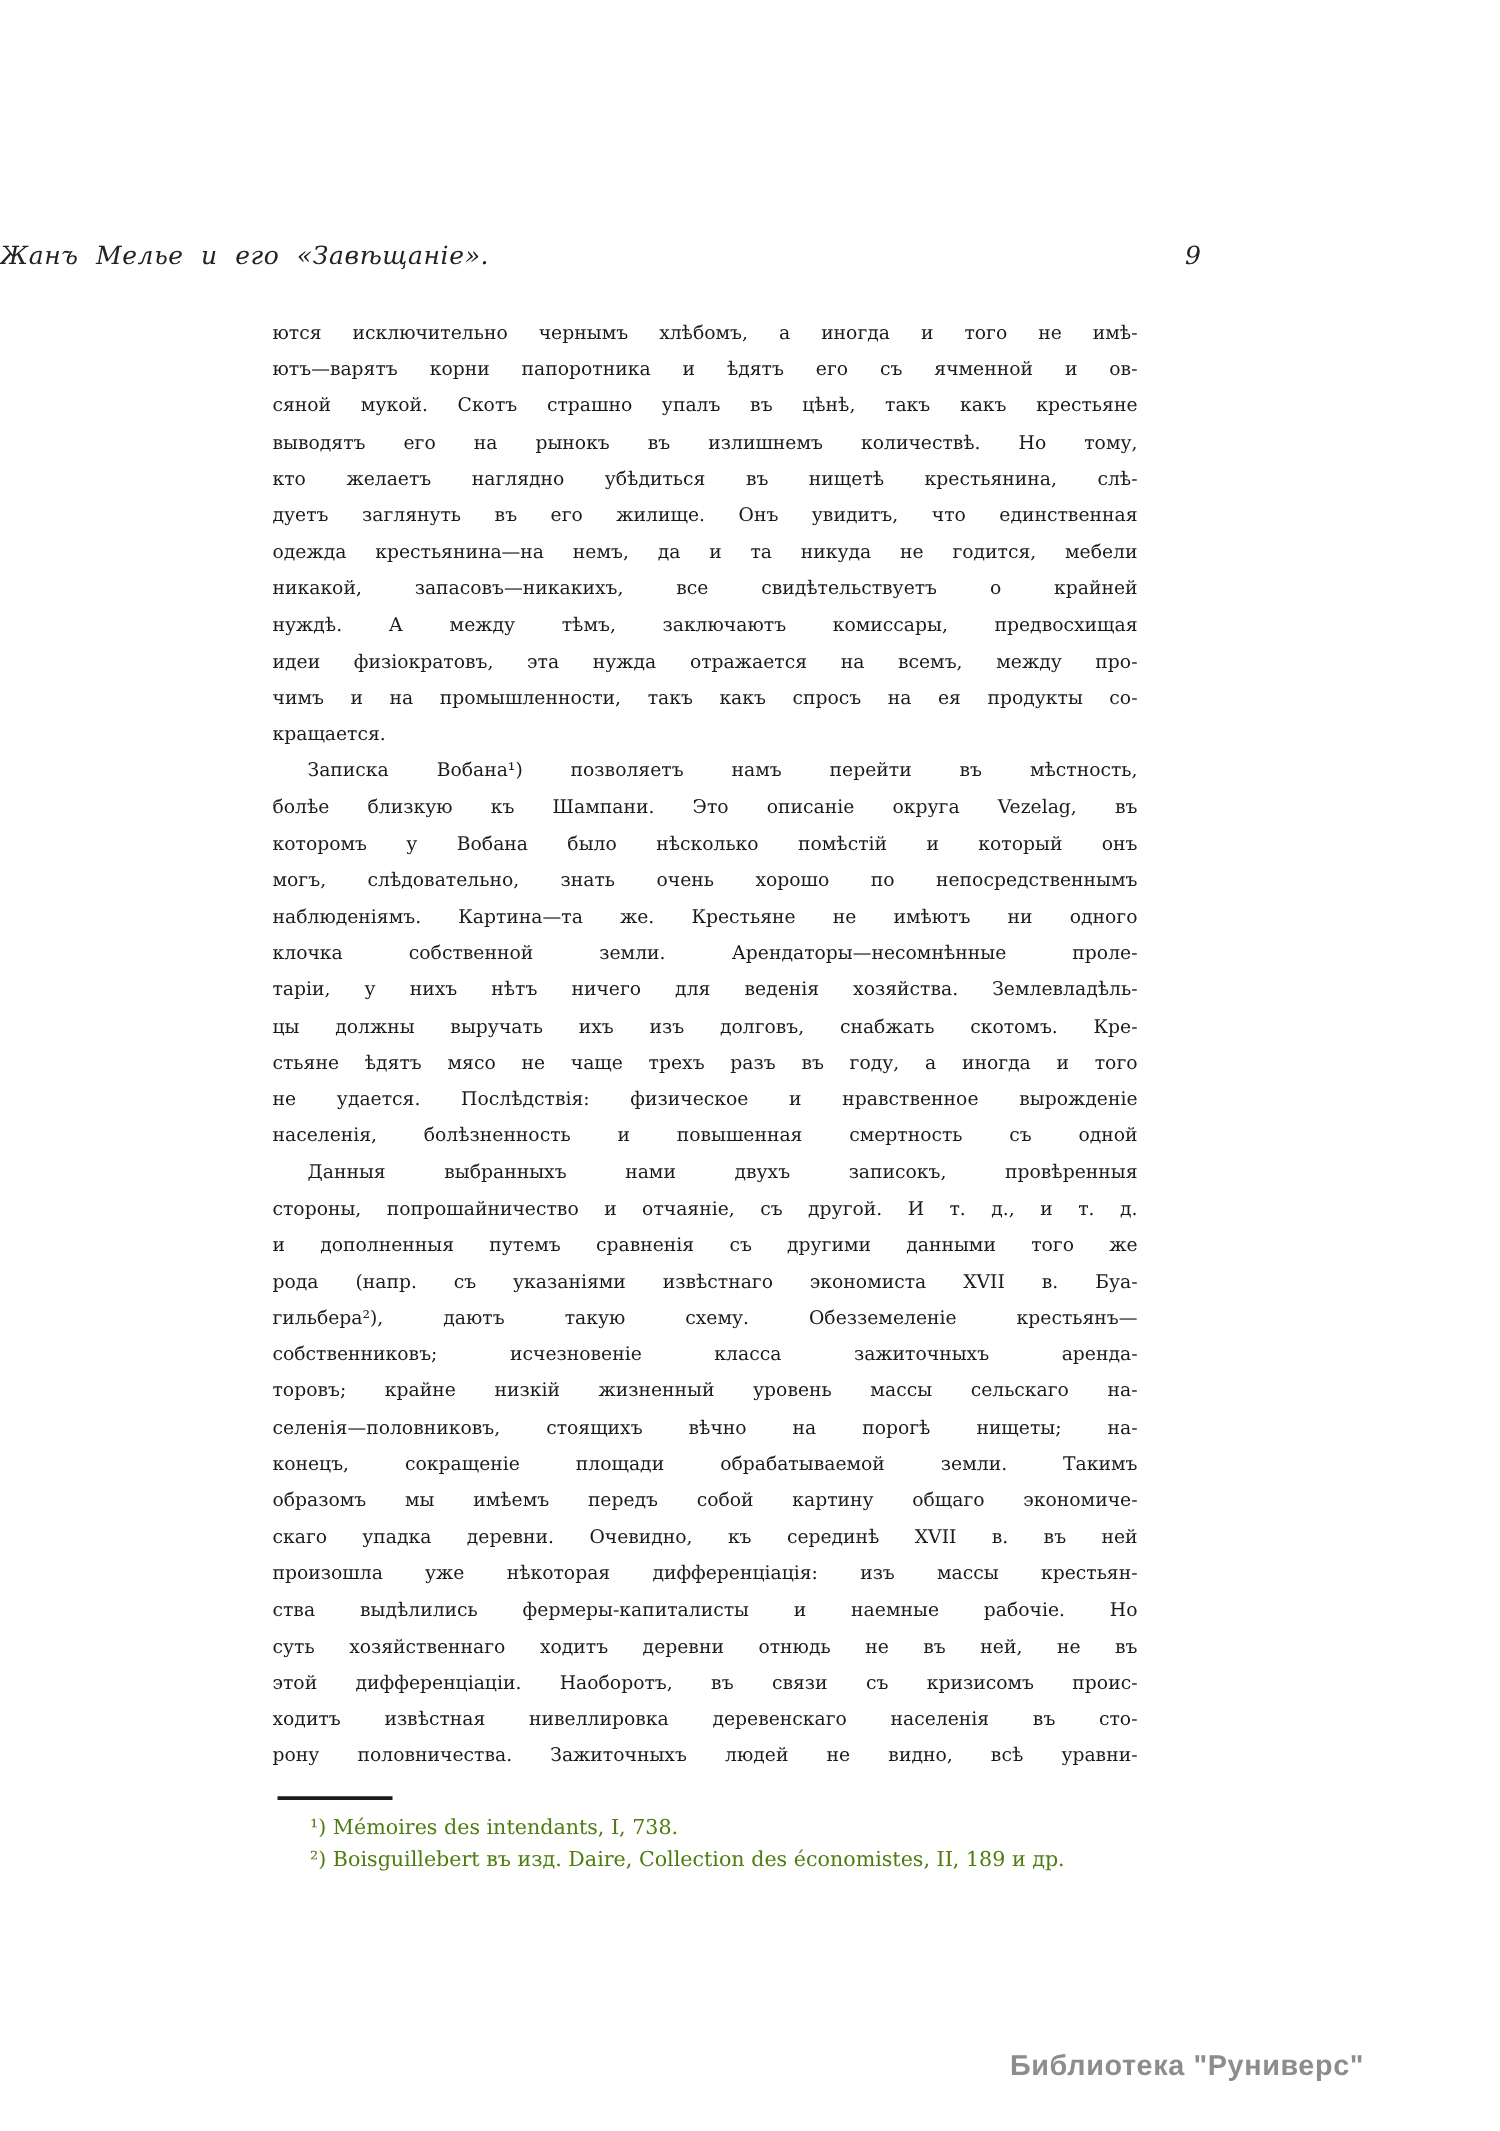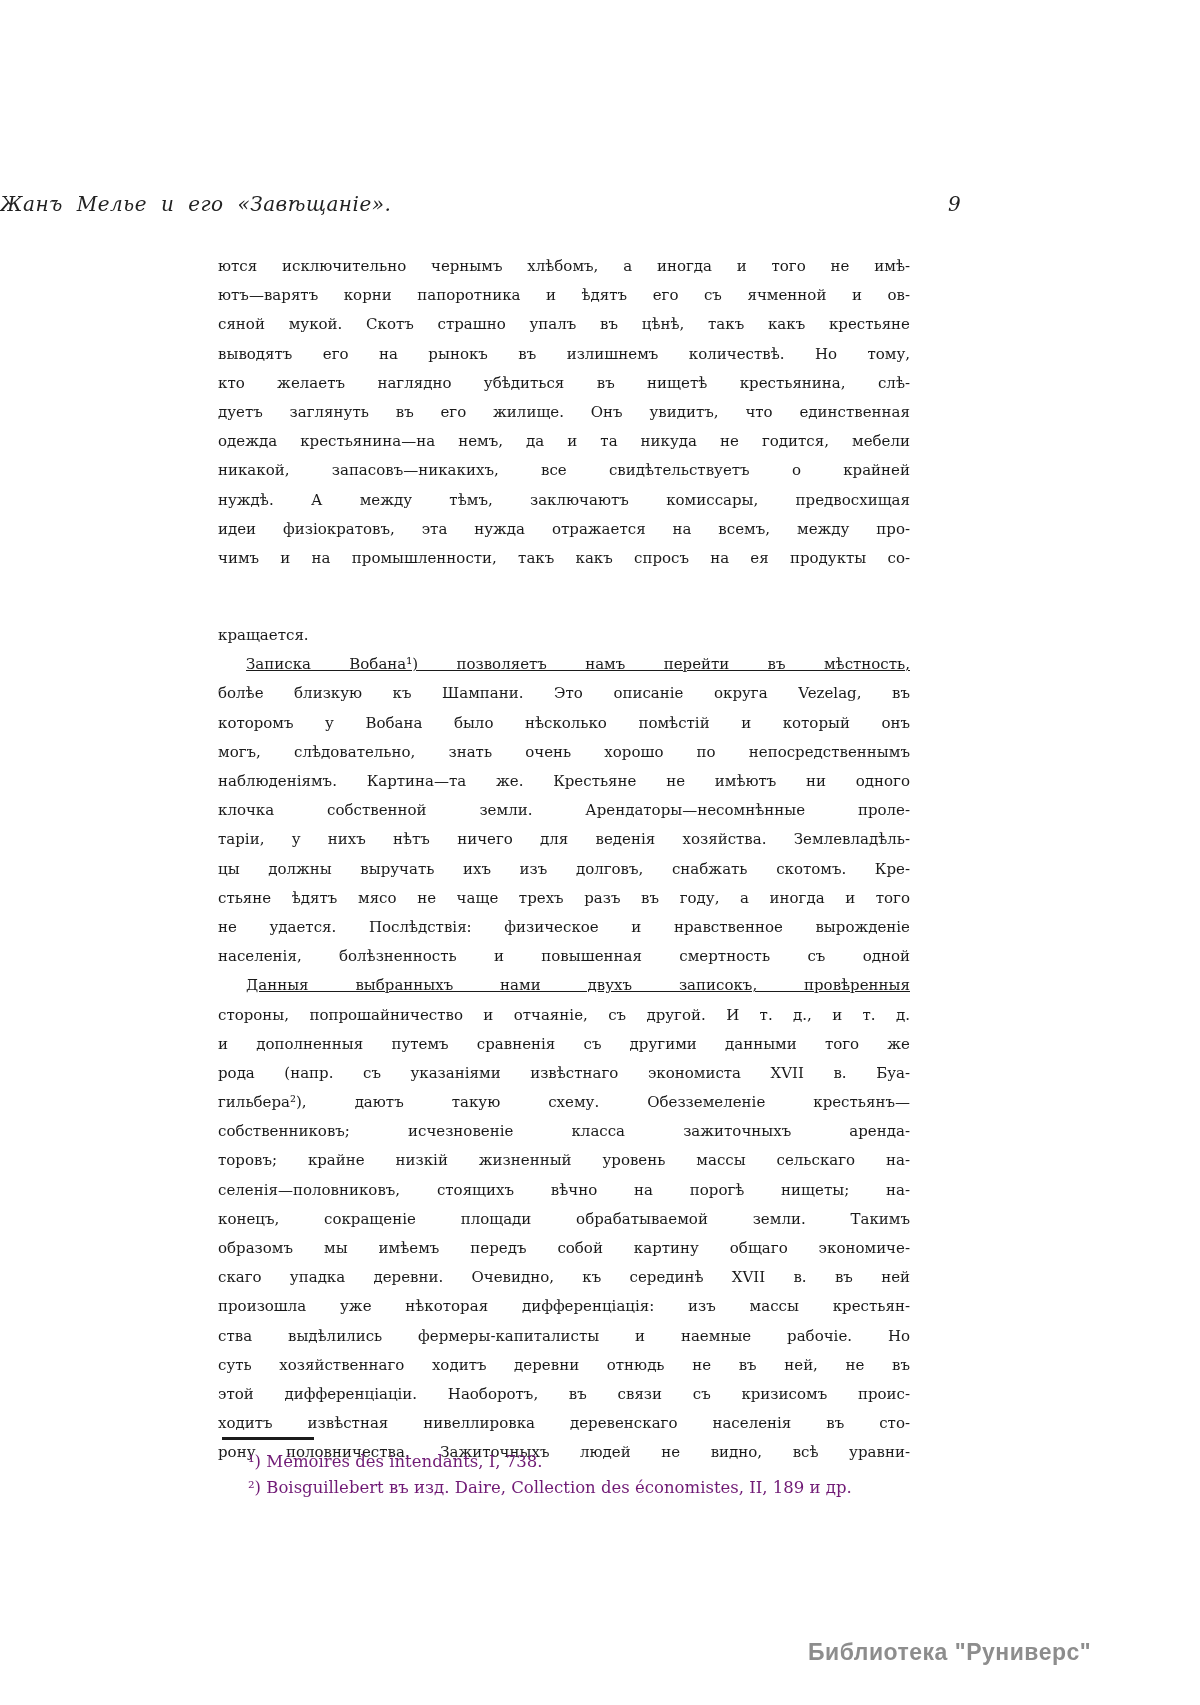--- a/index.html
+++ b/index.html
@@ -43,41 +43,41 @@
   .line {
     height: 29.2px;
     line-height: 29.2px;
     font-size: 15px;
     text-align: justify;
     text-align-last: justify;
     text-justify: inter-word;
     overflow: hidden;
     white-space: normal;
   }
-  .line.indent { text-indent: 28px; text-decoration: underline; }
-  .line.flush-last { text-align-last: left; margin-top: 48px; }
+  .line.indent { text-indent: 28px; }
+  .line.flush-last { text-align-last: left; }
   .footnote-divider {
     position: absolute;
     left: 222px;
     top: 1437px;
     width: 92px;
     border-top: 3px solid #1b1b1b;
   }
   .footnotes {
     position: absolute;
     left: 218px;
     top: 1449px;
     width: 790px;
   }
   .footnote-line {
     padding-left: 30px;
     font-size: 16.5px;
     line-height: 26px;
     text-align: left;
-    color: #701a75;
+    color: #4d7c0f;
   }
   .watermark {
     position: absolute;
     left: 808px;
     top: 1639px;
     font-family: "Liberation Sans", sans-serif;
     font-weight: bold;
     font-size: 23px;
     letter-spacing: 0.5px;
     color: #8d8d8d;

